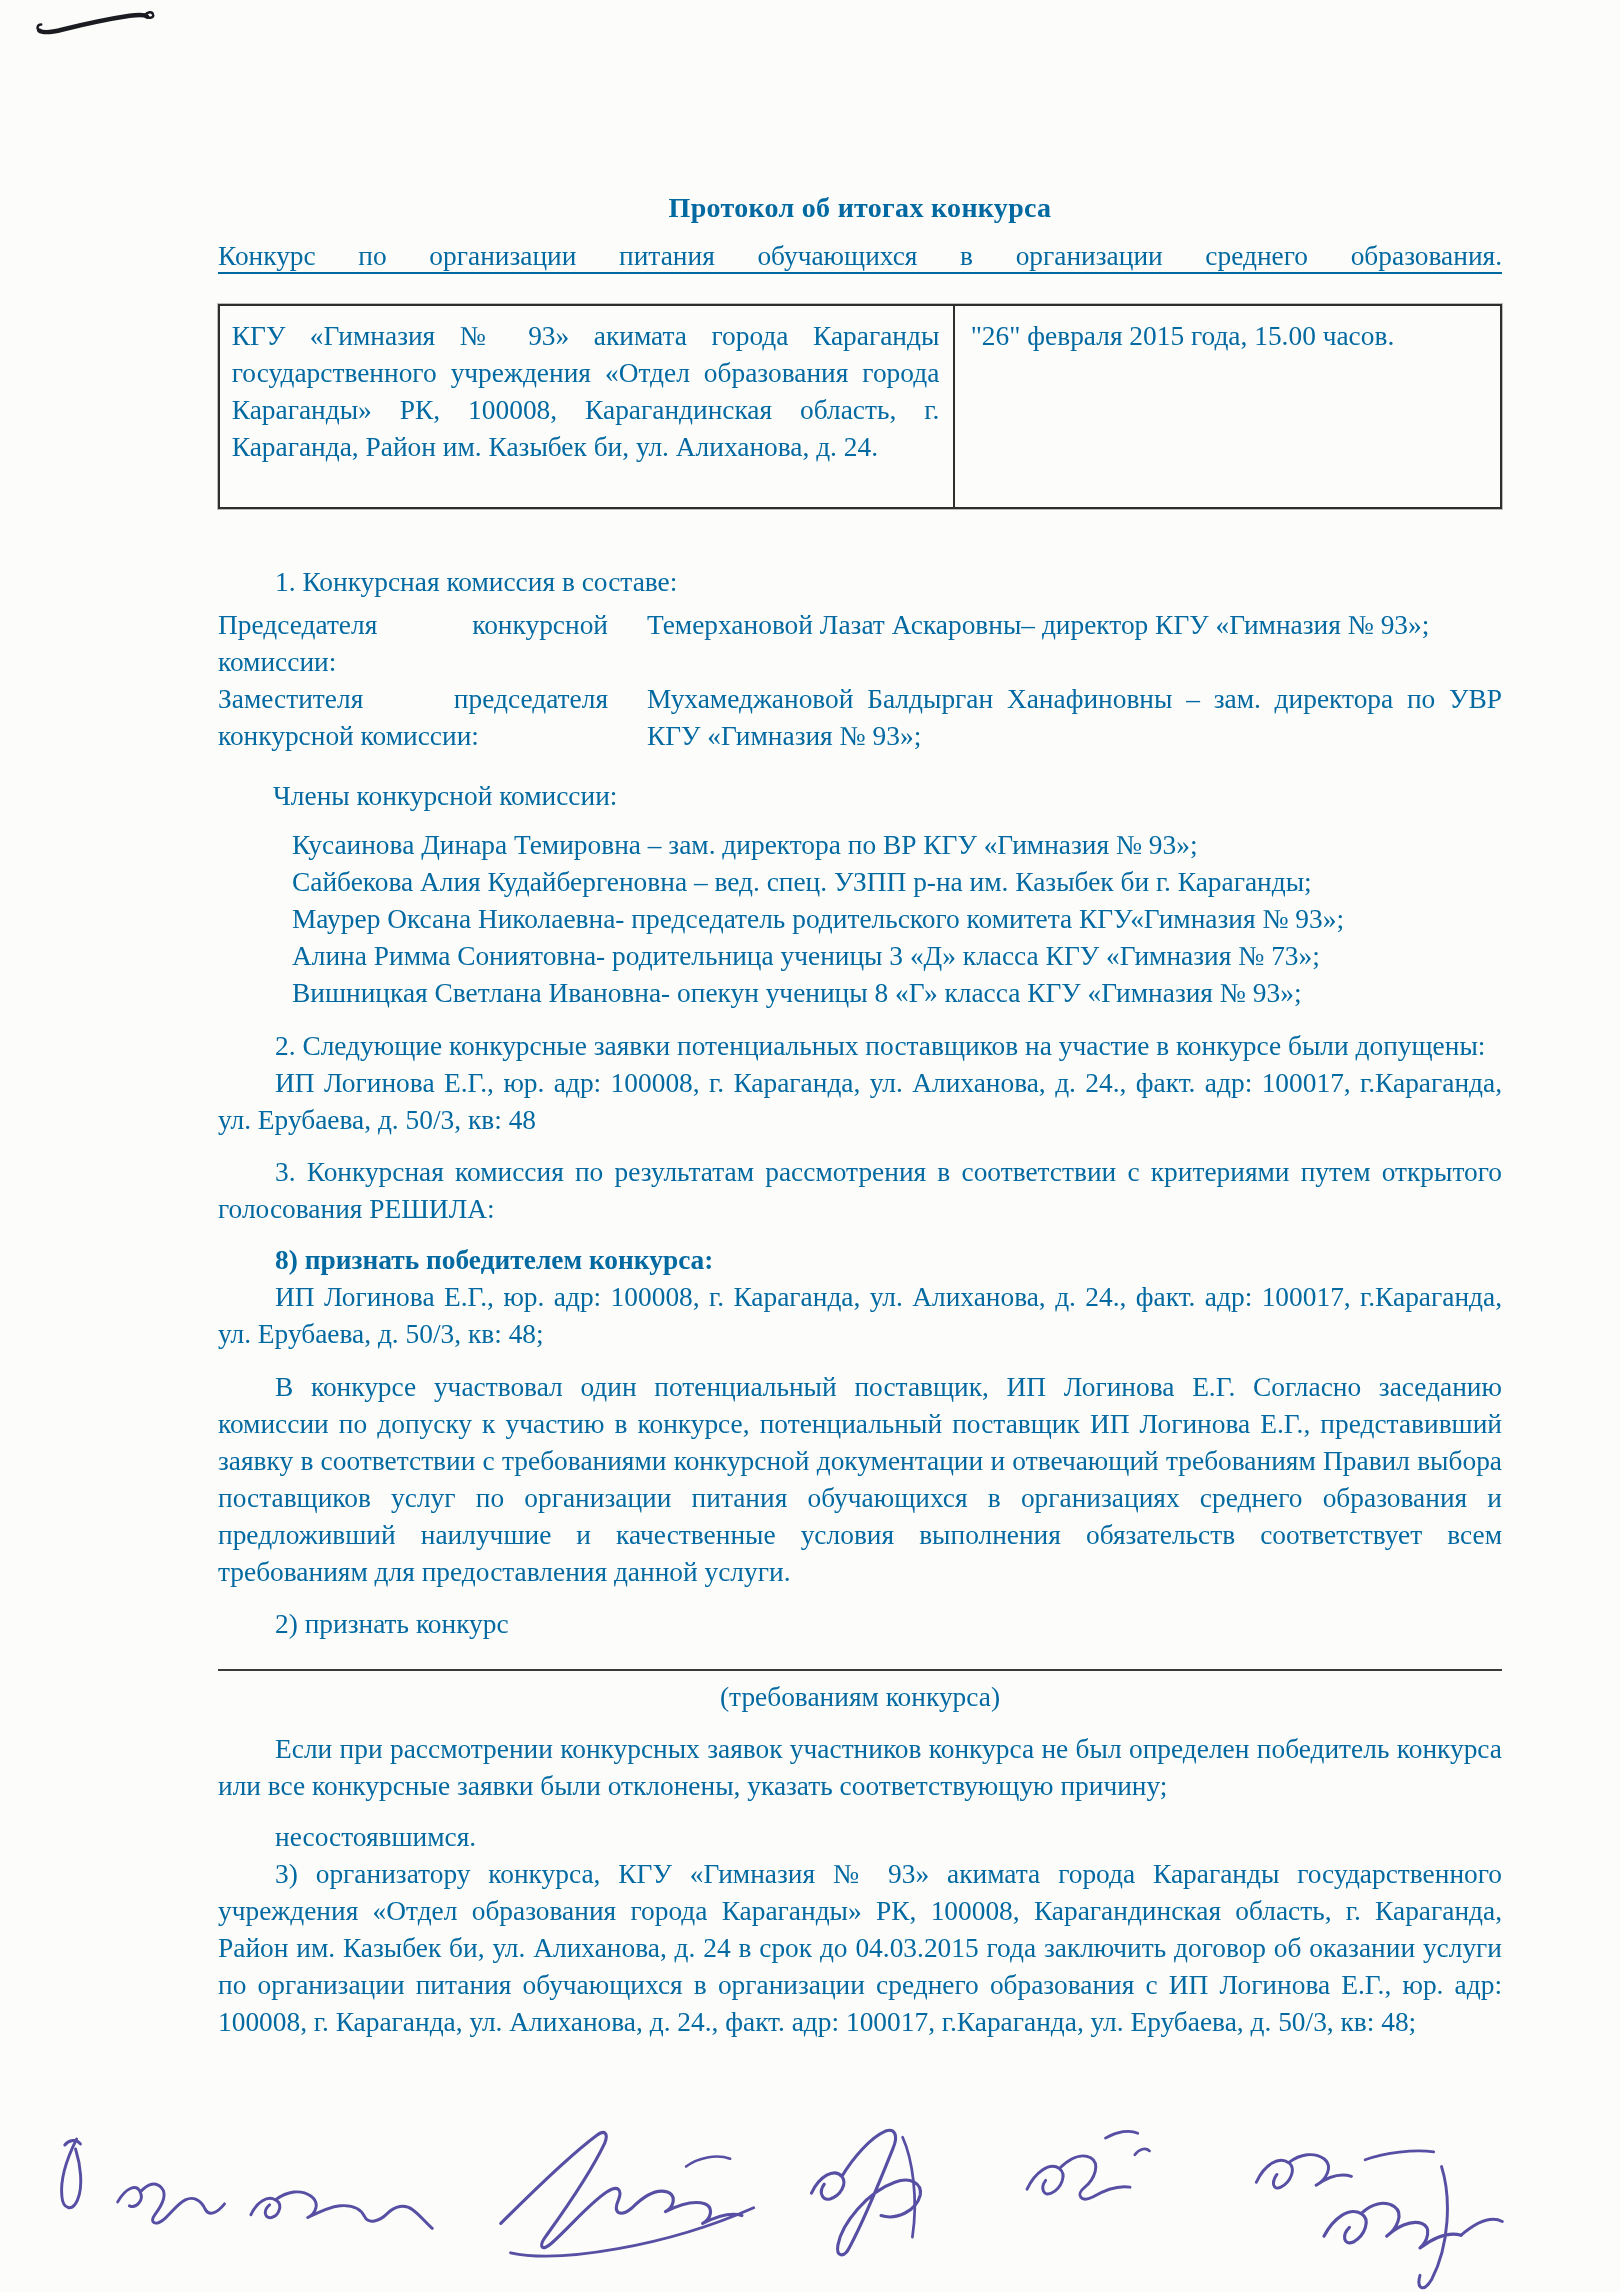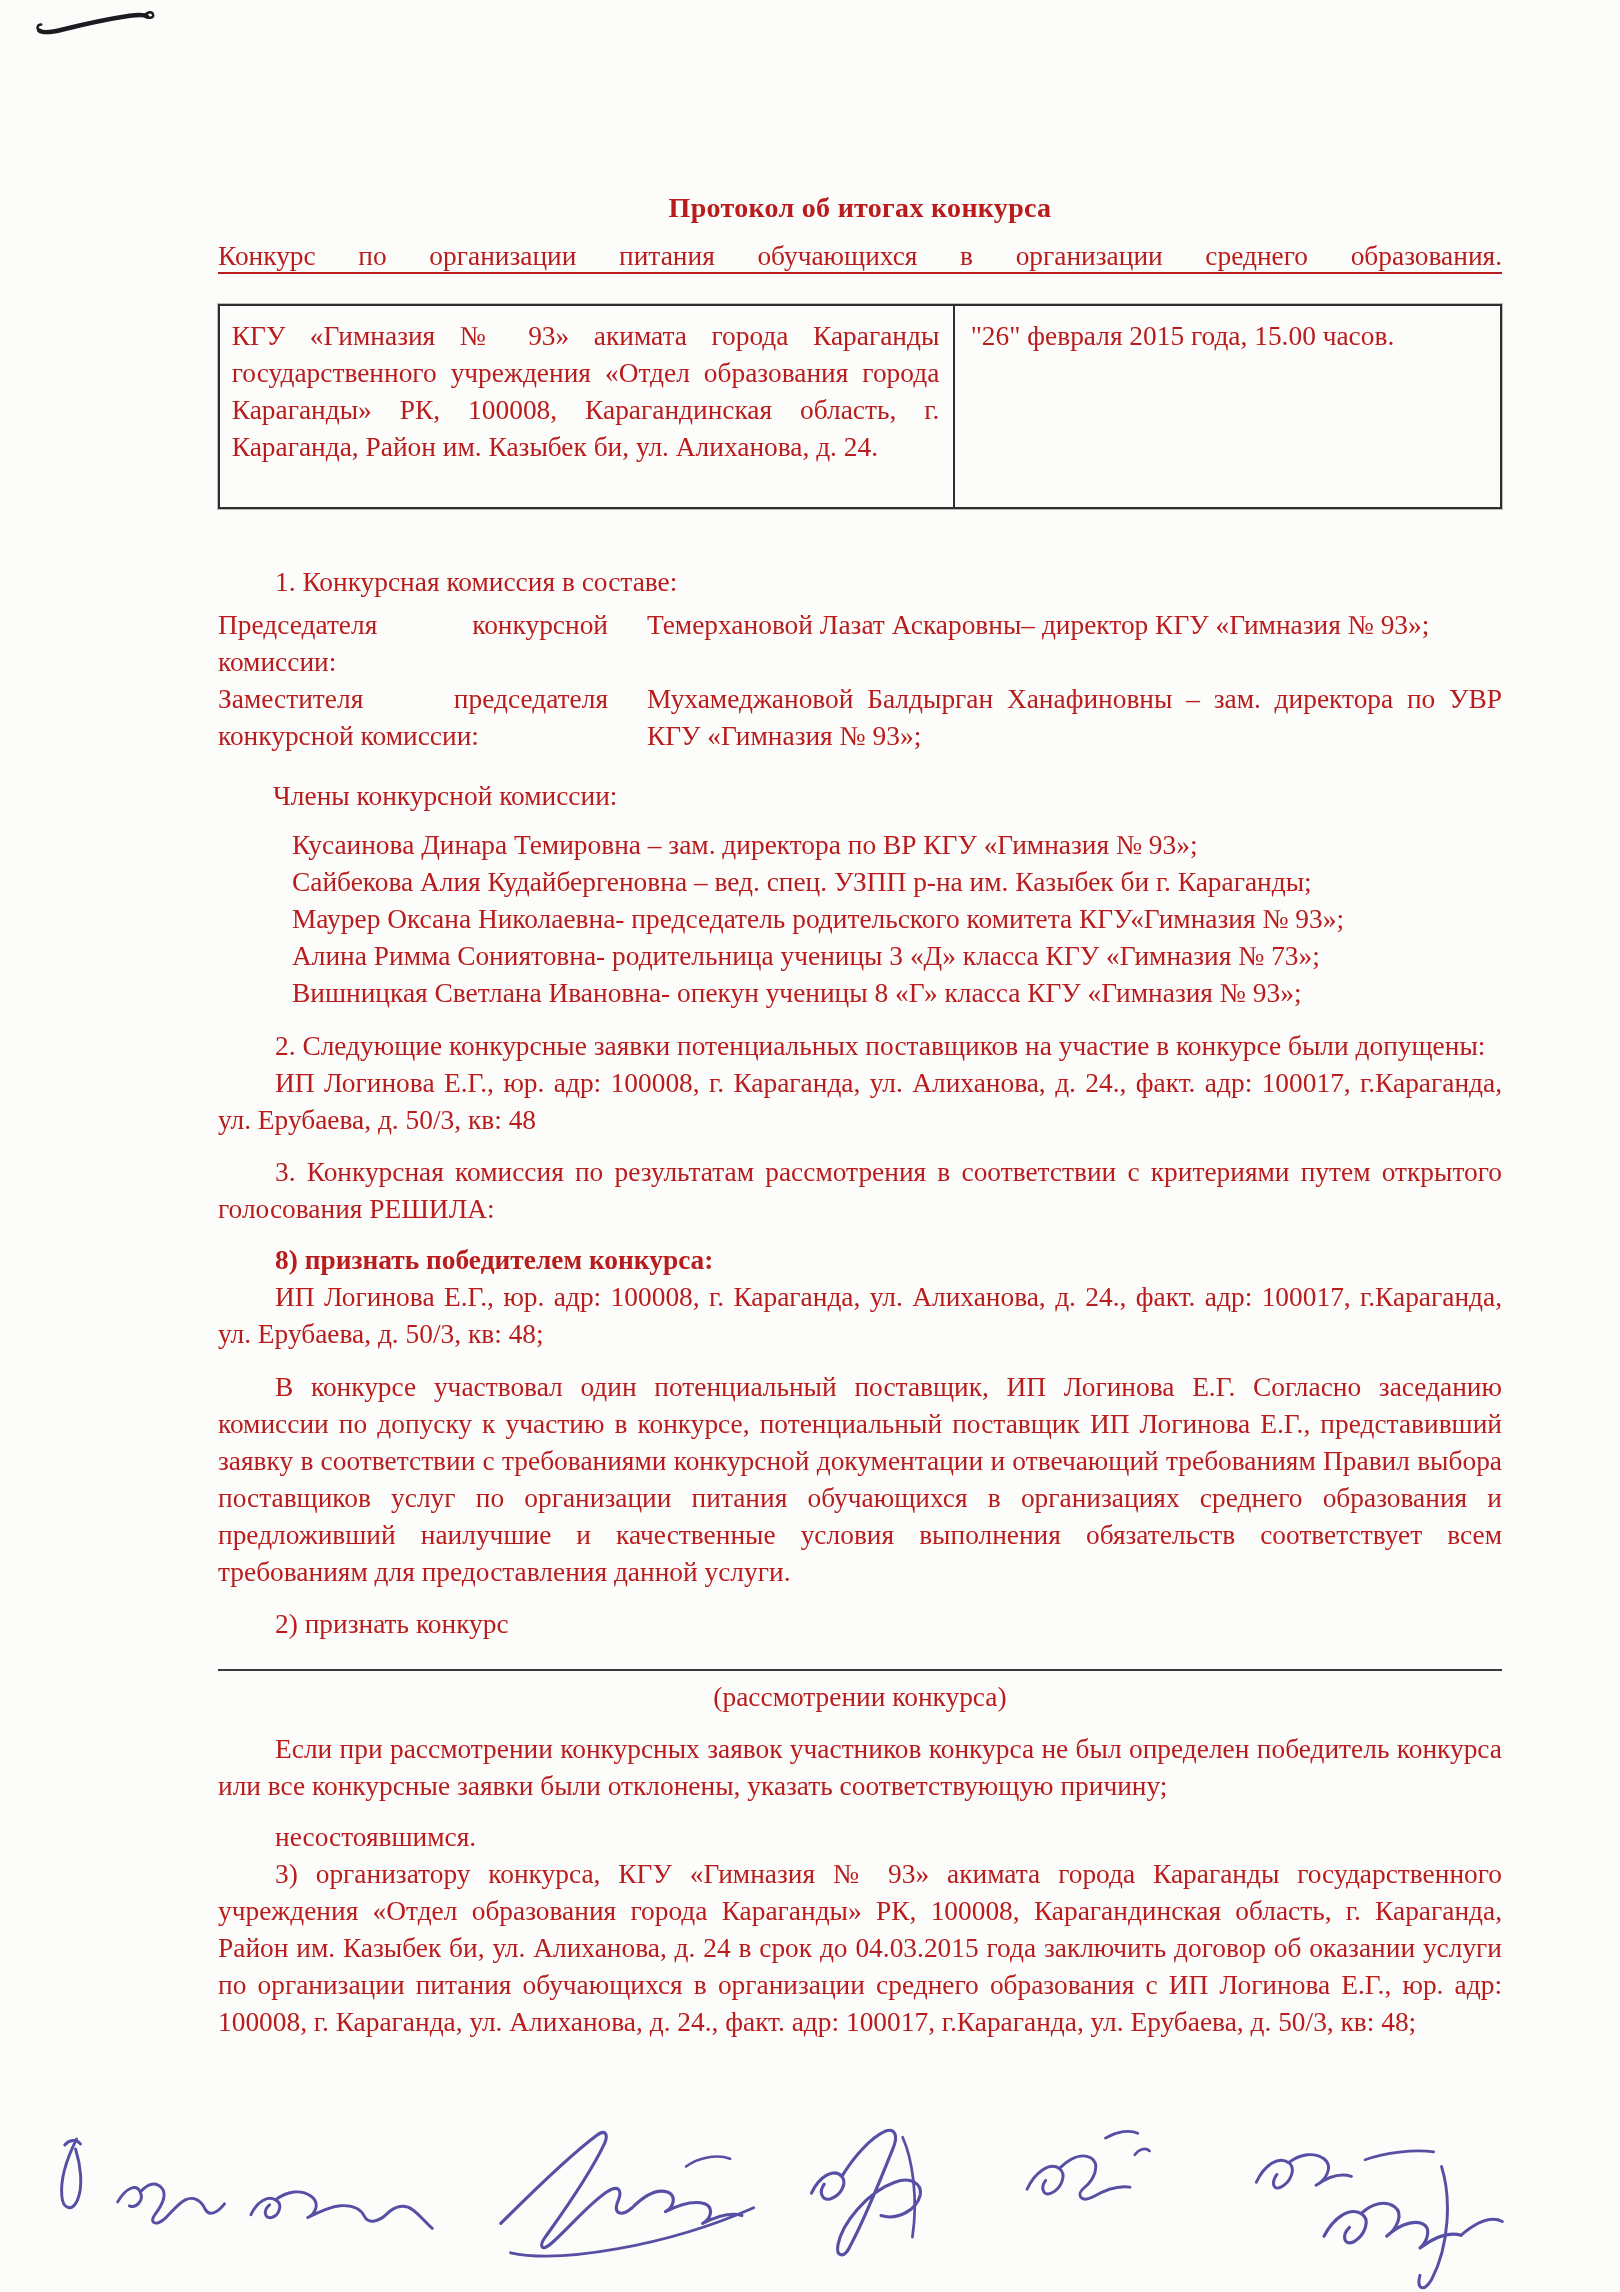--- a/index.html
+++ b/index.html
@@ -6,21 +6,21 @@
   html,body { background:#e8e8e6; }
   .page {
     position:relative;
     width:1620px; height:2293px;
     margin:0 auto;
     background:#fcfcfa;
     overflow:hidden;
     font-family:"Liberation Serif","DejaVu Serif",serif;
     font-size:27.4px;
     line-height:37px;
-    color:#b91c1c;
+    color:#0369a1;
   }
   .doc {
     position:absolute;
     left:218px; top:0;
     width:1284px;
   }
   .title {
     padding-top:189px;
     text-align:center;
     font-weight:bold;
@@ -126,21 +126,21 @@
     <p class="body-par ind mt">3. Конкурсная комиссия по результатам рассмотрения в соответствии с критериями путем открытого голосования РЕШИЛА:</p>
 
     <p class="body-par ind mt-s bold">8) признать победителем конкурса:</p>
     <p class="body-par ind">ИП Логинова Е.Г., юр. адр: 100008, г. Караганда, ул. Алиханова, д. 24., факт. адр: 100017, г.Караганда, ул. Ерубаева, д. 50/3, кв: 48;</p>
 
     <p class="body-par ind mt">В конкурсе участвовал один потенциальный поставщик, ИП Логинова Е.Г. Согласно заседанию комиссии по допуску к участию в конкурсе, потенциальный поставщик ИП Логинова Е.Г., представивший заявку в соответствии с требованиями конкурсной документации и отвечающий требованиям Правил выбора поставщиков услуг по организации питания обучающихся в организациях среднего образования и предложивший наилучшие и качественные условия выполнения обязательств соответствует всем требованиям для предоставления данной услуги.</p>
 
     <p class="body-par ind mt">2) признать конкурс</p>
 
     <div class="blank-rule"></div>
-    <p class="blank-caption">(рассмотрении конкурса)</p>
+    <p class="blank-caption">(требованиям конкурса)</p>
 
     <p class="body-par ind mt">Если при рассмотрении конкурсных заявок участников конкурса не был определен победитель конкурса или все конкурсные заявки были отклонены, указать соответствующую причину;</p>
 
     <p class="body-par ind mt-s">несостоявшимся.</p>
 
     <p class="body-par ind">3) организатору конкурса, КГУ «Гимназия № 93» акимата города Караганды государственного учреждения «Отдел образования города Караганды» РК, 100008, Карагандинская область, г. Караганда, Район им. Казыбек би, ул. Алиханова, д. 24 в срок до 04.03.2015 года заключить договор об оказании услуги по организации питания обучающихся в организации среднего образования с ИП Логинова Е.Г., юр. адр: 100008, г. Караганда, ул. Алиханова, д. 24., факт. адр: 100017, г.Караганда, ул. Ерубаева, д. 50/3, кв: 48;</p>
 
   </div>
 
   <svg class="signatures-svg" width="1620" height="195" viewBox="0 0 1653 199">

